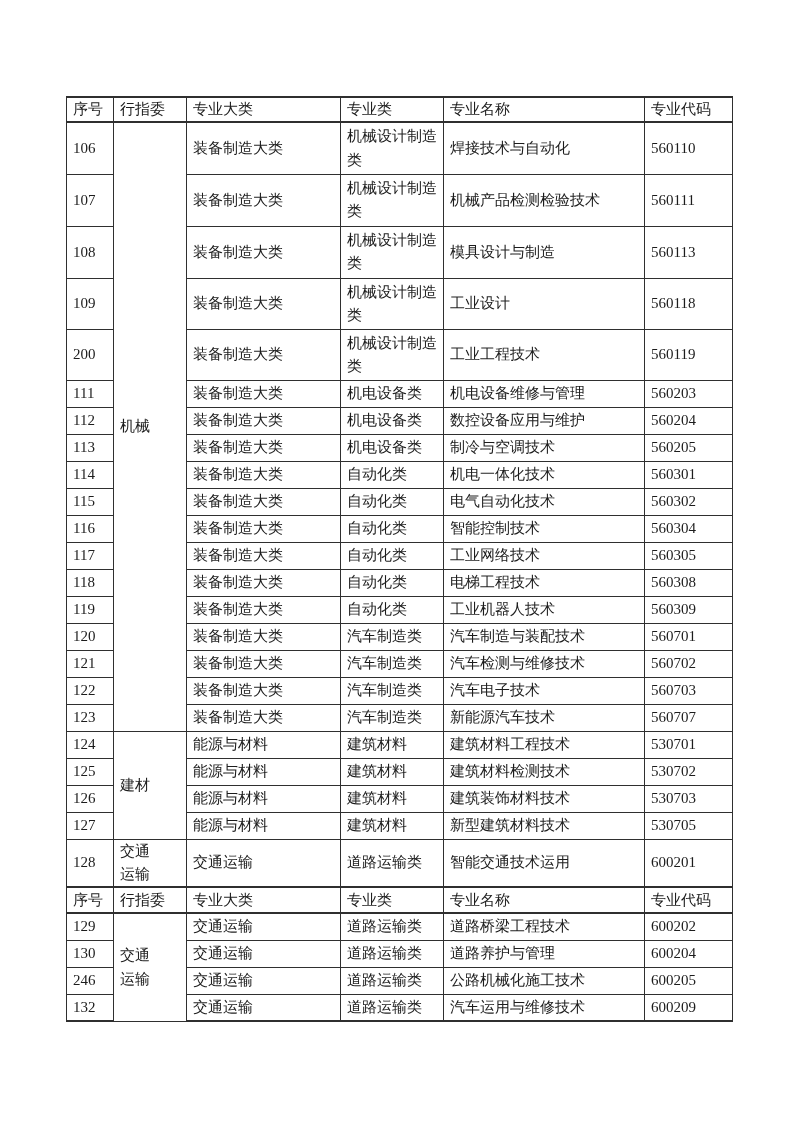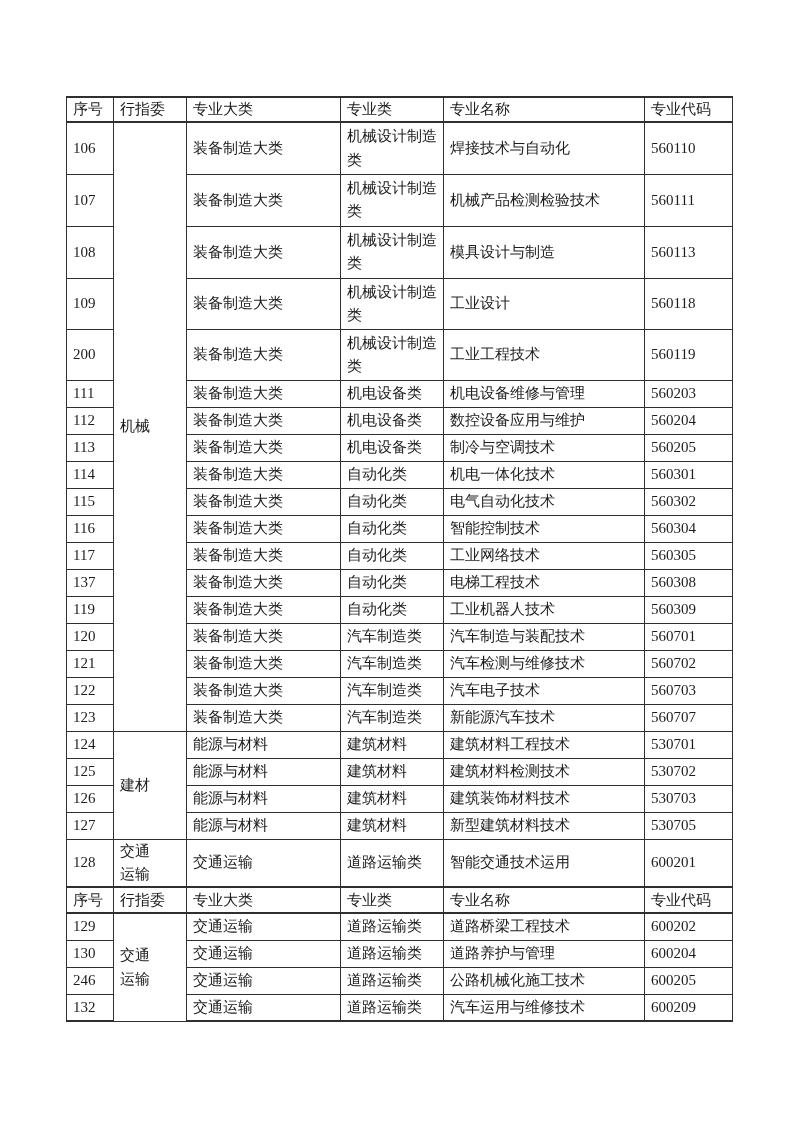--- a/index.html
+++ b/index.html
@@ -144,21 +144,21 @@
           <td class="c-code">560304</td>
         </tr>
         <tr style="height: 27px;">
           <td class="c-no">117</td>
           <td class="c-major_group">装备制造大类</td>
           <td class="c-major_class">自动化类</td>
           <td class="c-major_name">工业网络技术</td>
           <td class="c-code">560305</td>
         </tr>
         <tr style="height: 27px;">
-          <td class="c-no">137</td>
+          <td class="c-no">118</td>
           <td class="c-major_group">装备制造大类</td>
           <td class="c-major_class">自动化类</td>
           <td class="c-major_name">电梯工程技术</td>
           <td class="c-code">560308</td>
         </tr>
         <tr style="height: 27px;">
           <td class="c-no">119</td>
           <td class="c-major_group">装备制造大类</td>
           <td class="c-major_class">自动化类</td>
           <td class="c-major_name">工业机器人技术</td>

